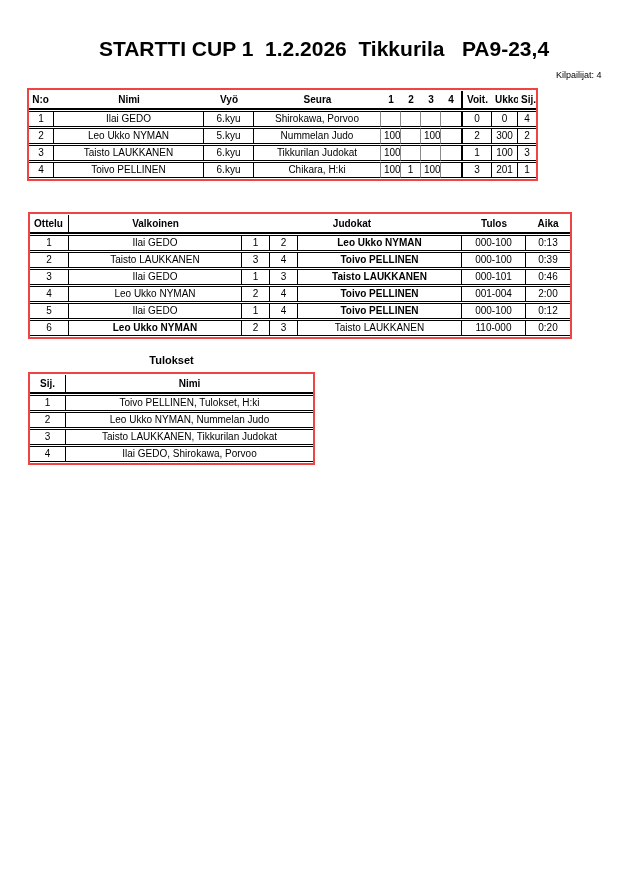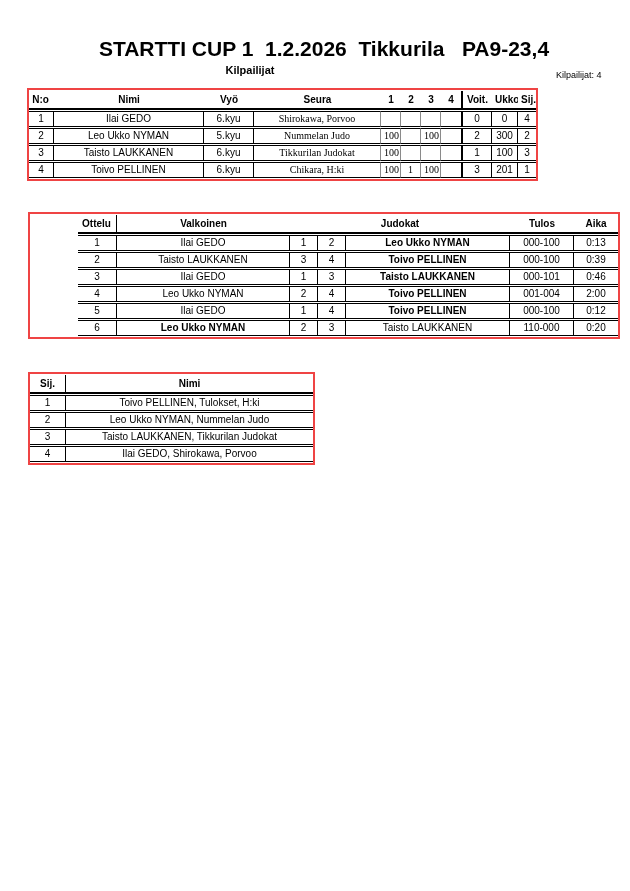--- a/index.html
+++ b/index.html
@@ -23,35 +23,34 @@
   }
   .tbl th, .tbl td {
     box-sizing: border-box; font-size: 10px; line-height: 12px;
     vertical-align: middle; padding: 0 3px; overflow: hidden;
     white-space: nowrap; text-align: center;
   }
   .tbl th { height: 19px; border-bottom: 2px solid #000; font-weight: bold; }
   .tbl td { height: 16px; border-top: 1px solid #000; border-bottom: 1px solid #000; }
   .lft { text-align: left; padding-left: 5px; }
   .br  { border-right: 1px solid #000; }
-  .brg { border-right: 1px solid #8a8a8a; font-family: Liberation Serif, serif; }
+  .brg { border-right: 1px solid #8a8a8a; }
   .bl2 { border-left: 2px solid #000; }
   .b   { font-weight: bold; }
   #t1 { top: 88px;  left: 27px; width: 511px; }
-  #t2 { top: 212px; left: 28px; width: 544px; padding-left: 48px; }
+  #t2 { top: 212px; left: 28px; width: 544px; }
   #t3 { top: 372px; left: 28px; width: 287px; }
 </style>
 </head>
 <body>
 
 <div class="page">
 
   <div class="title">STARTTI CUP 1  1.2.2026  Tikkurila   PA9-23,4</div>
 
-  <div class="sec-h" id="kilp-h">Kilpailijat</div>
   <div id="count">Kilpailijat: 4</div>
 
   <table class="tbl" id="t1">
     <colgroup>
       <col style="width:25px">
         <col style="width:150px">
         <col style="width:50px">
         <col style="width:127px">
       <col style="width:20px">
         <col style="width:20px">
@@ -199,20 +198,21 @@
       <td class="br lft b">Leo Ukko NYMAN</td>
       <td class="br">2</td>
       <td class="br">3</td>
       <td class="br lft">Taisto LAUKKANEN</td>
       <td class="br">110-000</td>
       <td>0:20</td>
     </tr>
   </tbody>
     </table>
 
+  <div class="sec-h" id="tul-h">Tulokset</div>
 
   <table class="tbl" id="t3">
     <colgroup>
       <col style="width:36px">
         <col style="width:247px">
     </colgroup>
     <tbody>
         <tr>
       <th class="br">Sij.</th>
       <th>Nimi</th>

